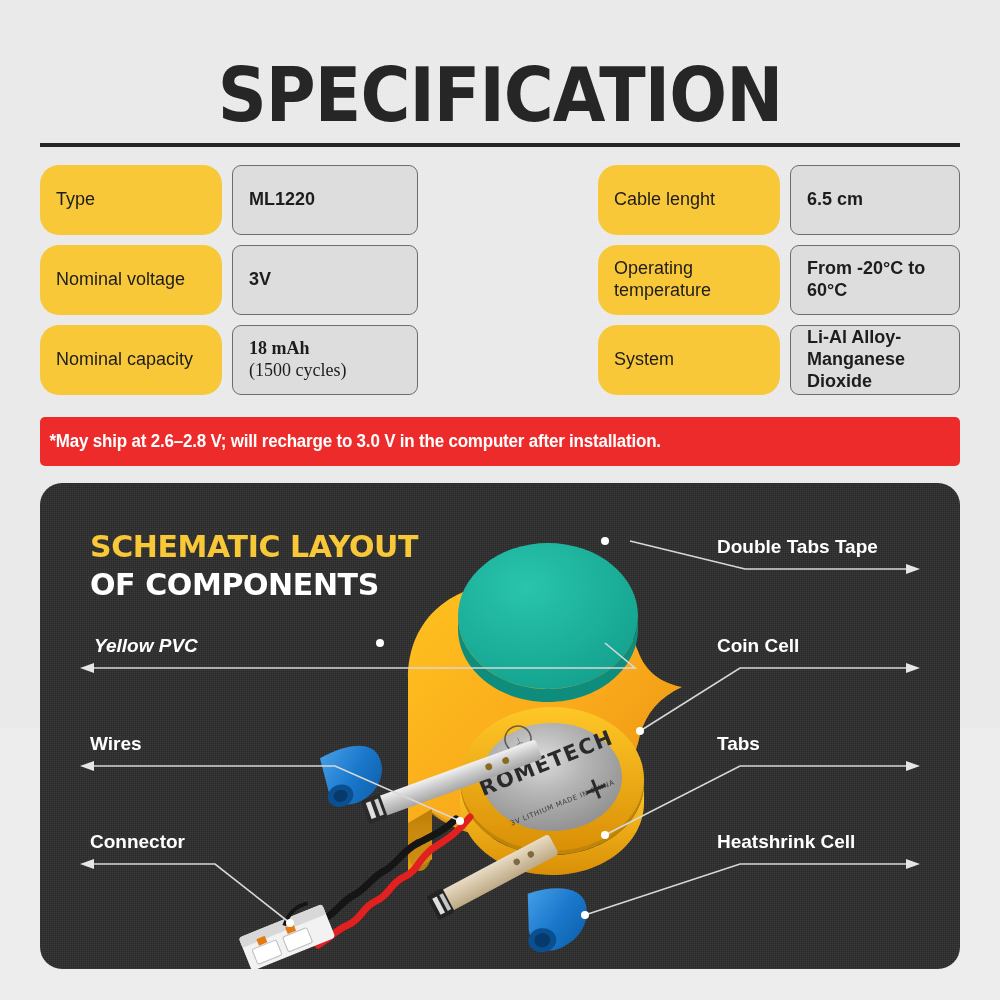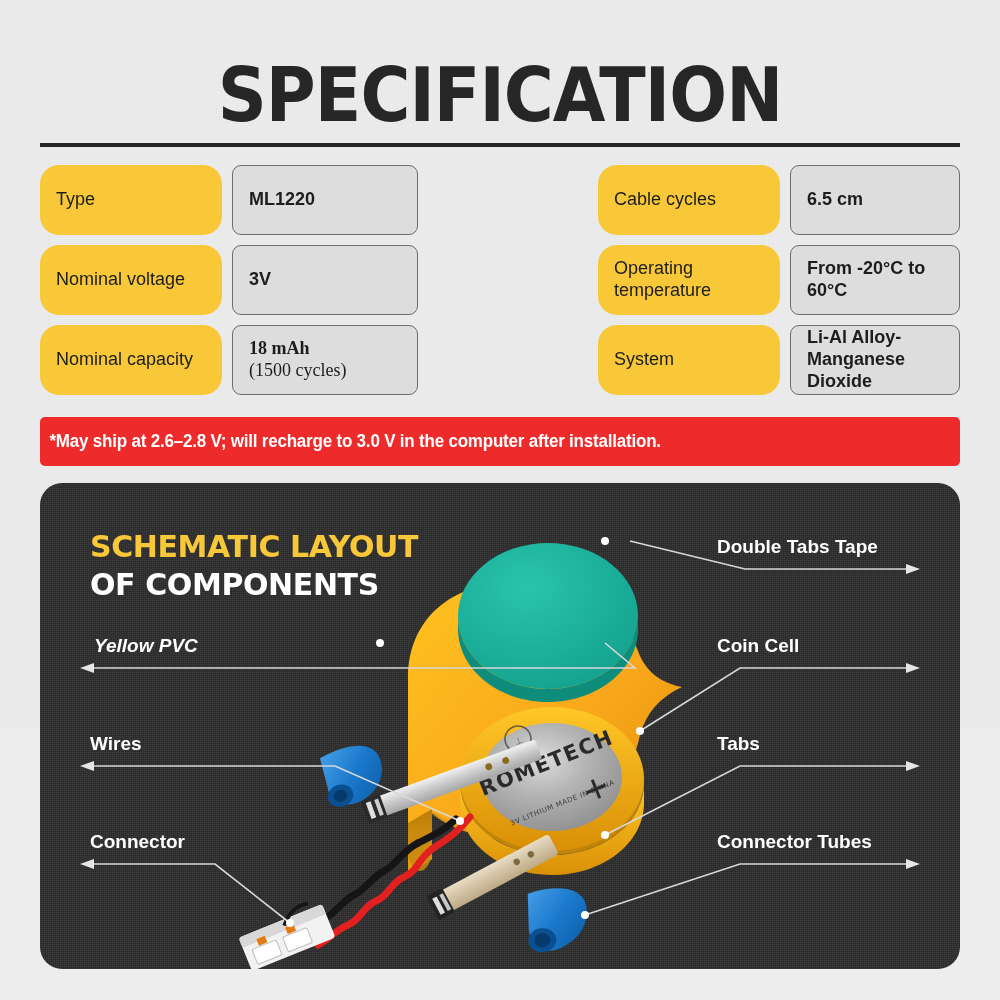--- a/index.html
+++ b/index.html
@@ -136,21 +136,21 @@
   <div class="spec-grid">
 
     <div class="cell label">
       <span>Type</span>
     </div>
     <div class="cell value">
       <span>ML1220</span>
     </div>
     <div class="gap"></div>
     <div class="cell label">
-      <span>Cable cycles</span>
+      <span>Cable lenght</span>
     </div>
     <div class="cell value">
       <span>6.5 cm</span>
     </div>
 
     <div class="cell label">
       <span>Nominal voltage</span>
     </div>
     <div class="cell value">
       <span>3V</span>
@@ -347,15 +347,15 @@
       </g>
     </svg>
 
     <div class="callout left" style="left:54px; top:152px;font-style:italic;">Yellow PVC</div>
     <div class="callout left" style="left:50px; top:250px;">Wires</div>
     <div class="callout left" style="left:50px; top:348px;">Connector</div>
 
     <div class="callout right" style="left:677px; top:53px;">Double Tabs Tape</div>
     <div class="callout right" style="left:677px; top:152px;">Coin Cell</div>
     <div class="callout right" style="left:677px; top:250px;">Tabs</div>
-    <div class="callout right" style="left:677px; top:348px;">Connector Tubes</div>
+    <div class="callout right" style="left:677px; top:348px;">Heatshrink Cell</div>
   </div>
 </div>
 
 </body></html>

